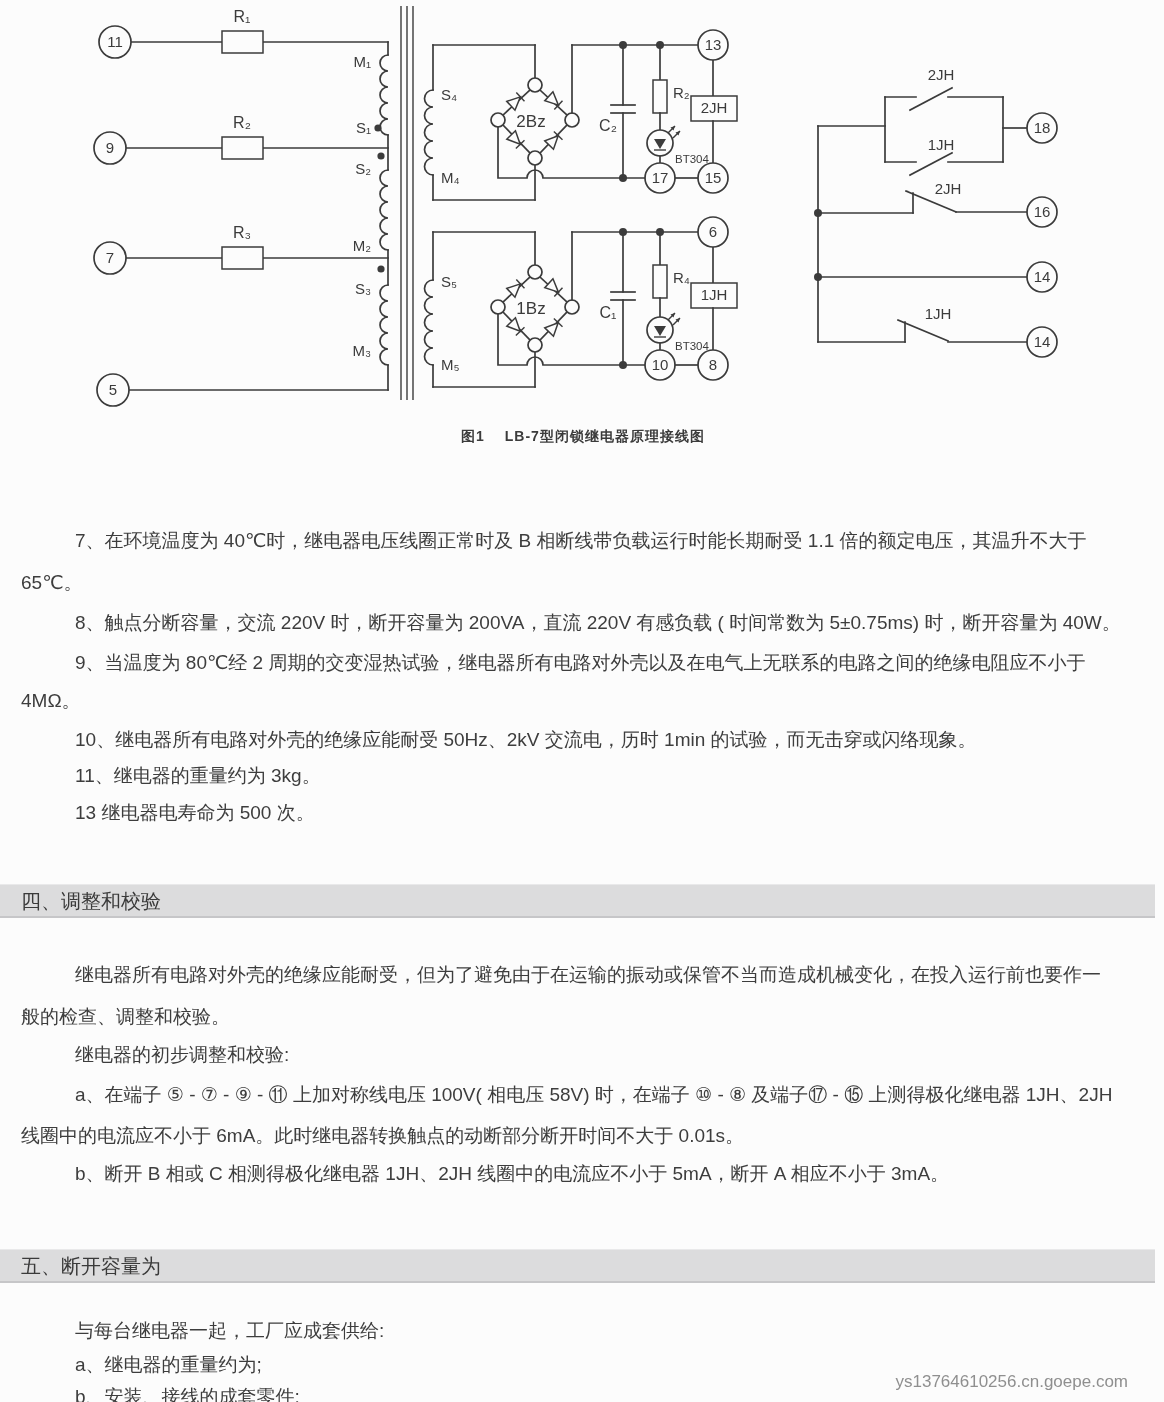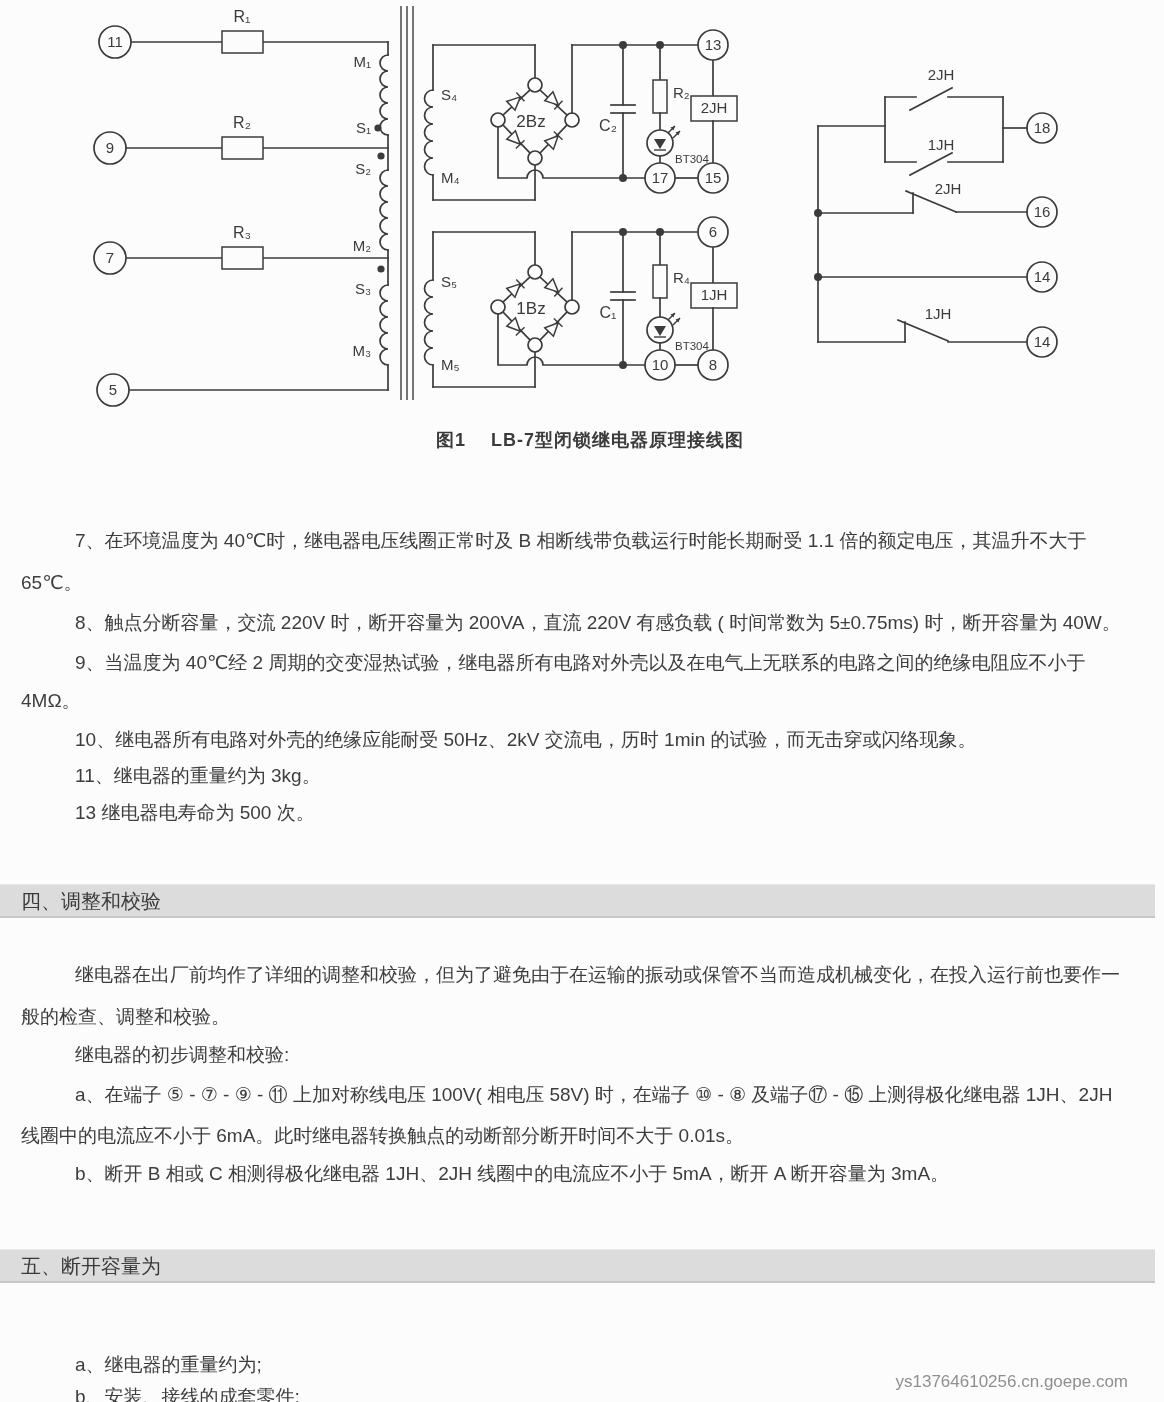--- a/index.html
+++ b/index.html
@@ -14,22 +14,22 @@
   .thin{stroke:#3b3b3b;stroke-width:1.4;fill:none;}
   .node{fill:#fcfcfc;stroke:#3b3b3b;stroke-width:1.7;}
   .dot{fill:#3b3b3b;stroke:none;}
   .hollow{fill:#fcfcfc;stroke:#3b3b3b;stroke-width:1.5;}
   .tlabel{font-size:15px;text-anchor:middle;}
   .wlabel{font-size:15px;}
   .rlabel{font-size:16px;text-anchor:middle;}
   .blabel{font-size:17px;text-anchor:middle;}
   .small{font-size:11.5px;}
   .caption{
-    position:absolute;left:16px;top:428px;width:1148px;text-align:center;
-    font-size:18px;font-weight:700;letter-spacing:1px;
+    position:absolute;left:9px;top:428px;width:1148px;text-align:center;
+    font-size:14px;font-weight:700;letter-spacing:1px;
   }
   .tl{position:absolute;left:75px;white-space:nowrap;font-size:19px;line-height:26px;color:#3d3d3d;}
   .tl.cont{left:21px;}
   .secbar{
     position:absolute;left:0;width:1155px;height:34px;
     background:#dcdcdd;border-top:1px solid #e9e9ea;border-bottom:2px solid #c6c6c8;
     box-sizing:border-box;
   }
   .secbar .sectitle{
     position:absolute;left:21px;top:0;line-height:32px;font-size:20px;color:#3a3a3a;
@@ -335,39 +335,40 @@
       </g>
     </g>
   </svg>
 
   <div class="caption">图1　 LB-7型闭锁继电器原理接线图</div>
 
   
   <div class="tl" style="top:528px">7、在环境温度为 40℃时，继电器电压线圈正常时及 B 相断线带负载运行时能长期耐受 1.1 倍的额定电压，其温升不大于</div>
   <div class="tl cont" style="top:570px">65℃。</div>
   <div class="tl" style="top:610px">8、触点分断容量，交流 220V 时，断开容量为 200VA，直流 220V 有感负载 ( 时间常数为 5±0.75ms) 时，断开容量为 40W。</div>
-  <div class="tl" style="top:650px">9、当温度为 40℃经 2 周期的交变湿热试验，继电器所有电路对外壳以及在电气上无联系的电路之间的绝缘电阻应不小于</div>
+  <div class="tl" style="top:650px">9、当温度为 80℃经 2 周期的交变湿热试验，继电器所有电路对外壳以及在电气上无联系的电路之间的绝缘电阻应不小于</div>
   <div class="tl cont" style="top:688px">4MΩ。</div>
   <div class="tl" style="top:727px">10、继电器所有电路对外壳的绝缘应能耐受 50Hz、2kV 交流电，历时 1min 的试验，而无击穿或闪络现象。</div>
   <div class="tl" style="top:763px">11、继电器的重量约为 3kg。</div>
   <div class="tl" style="top:800px">13 继电器电寿命为 500 次。</div>
 
   
   <div class="secbar" style="top:884px">
     <div class="sectitle">四、调整和校验</div>
   </div>
-  <div class="tl" style="top:962px">继电器在出厂前均作了详细的调整和校验，但为了避免由于在运输的振动或保管不当而造成机械变化，在投入运行前也要作一</div>
+  <div class="tl" style="top:962px">继电器所有电路对外壳的绝缘应能耐受，但为了避免由于在运输的振动或保管不当而造成机械变化，在投入运行前也要作一</div>
   <div class="tl cont" style="top:1004px">般的检查、调整和校验。</div>
   <div class="tl" style="top:1042px">继电器的初步调整和校验:</div>
   <div class="tl" style="top:1082px">a、在端子 ⑤ - ⑦ - ⑨ - ⑪ 上加对称线电压 100V( 相电压 58V) 时，在端子 ⑩ - ⑧ 及端子⑰ - ⑮ 上测得极化继电器 1JH、2JH</div>
   <div class="tl cont" style="top:1123px">线圈中的电流应不小于 6mA。此时继电器转换触点的动断部分断开时间不大于 0.01s。</div>
-  <div class="tl" style="top:1161px">b、断开 B 相或 C 相测得极化继电器 1JH、2JH 线圈中的电流应不小于 5mA，断开 A 断开容量为 3mA。</div>
+  <div class="tl" style="top:1161px">b、断开 B 相或 C 相测得极化继电器 1JH、2JH 线圈中的电流应不小于 5mA，断开 A 相应不小于 3mA。</div>
 
   
   <div class="secbar" style="top:1249px">
     <div class="sectitle">五、断开容量为</div>
   </div>
+  <div class="tl" style="top:1318px">与每台继电器一起，工厂应成套供给:</div>
   <div class="tl" style="top:1352px">a、继电器的重量约为;</div>
   <div class="tl" style="top:1384px">b、安装、接线的成套零件;</div>
 
   <div class="watermark">ys13764610256.cn.goepe.com</div>
 
 </div>
 
 </body></html>

